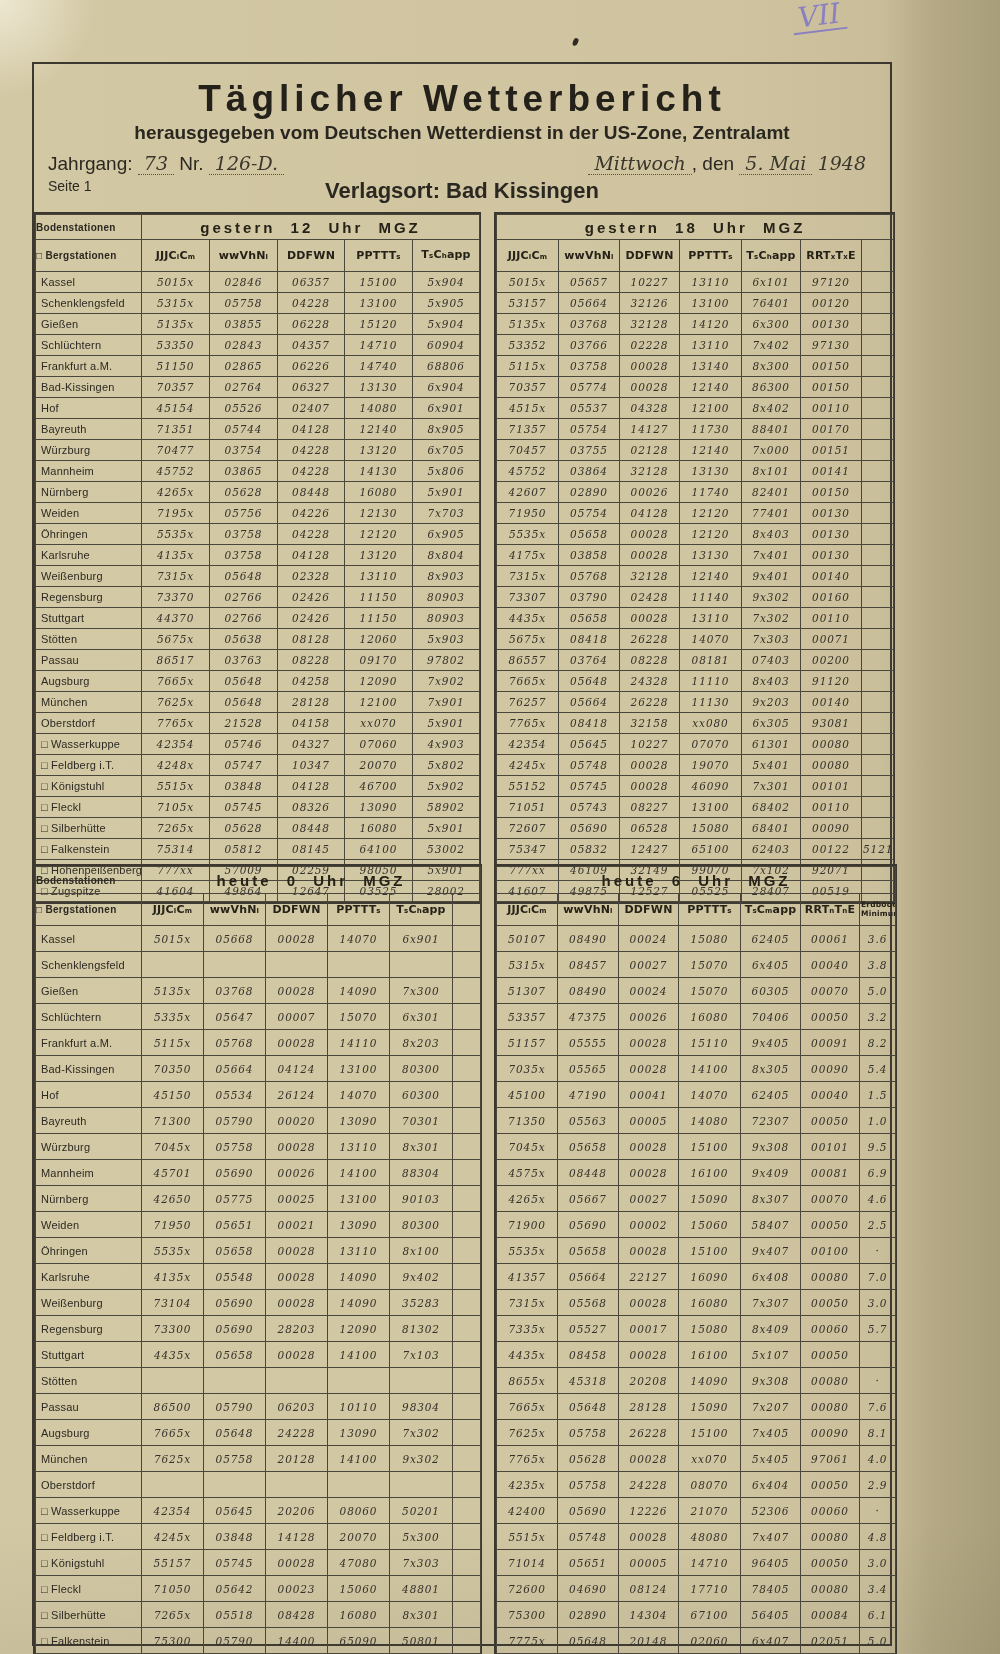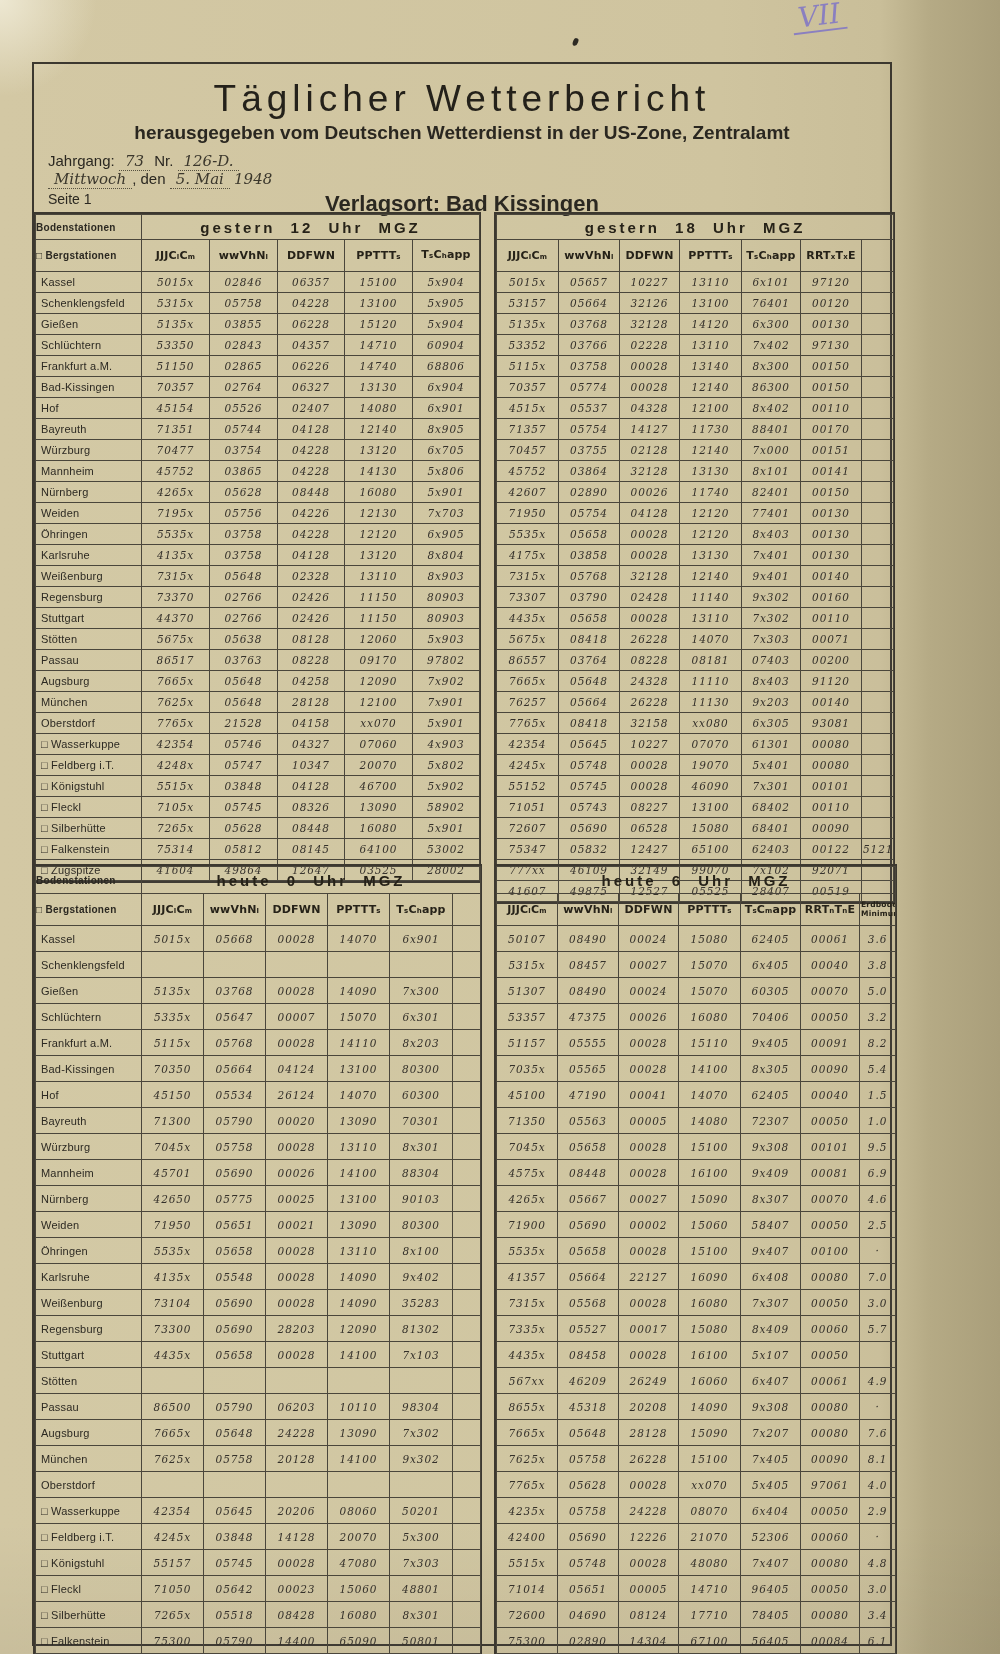--- a/index.html
+++ b/index.html
@@ -15,26 +15,26 @@
   .doc-border { position:absolute; left:32px; top:62px; width:856px; height:1580px;
     border:2px solid #3c382f; }
   .corner-note { position:absolute; left:792px; top:2px; font-family:"DejaVu Serif", serif;
     font-style:italic; font-size:28px; color:#8a7fc0; transform:rotate(-7deg);
     border-bottom:2px solid #8a7fc0; padding:0 6px 0 6px; line-height:1; }
   .ink-mark { position:absolute; left:573px; top:38px; width:5px; height:8px;
     background:#2e2b24; border-radius:50% 40% 60% 50%; transform:rotate(20deg); }
 
   
   .hdr { position:absolute; left:32px; top:62px; width:860px; }
-  .hdr h1 { margin:16px 0 0 0; text-align:center; font-size:37px; font-weight:normal;
+  .hdr h1 { margin:16px 0 0 0; text-align:center; font-size:37px; font-weight:bold;
     letter-spacing:5px; color:#24211a; }
   .hdr .subtitle { text-align:center; font-size:19px; font-weight:600; margin-top:2px;
     color:#2a2720; }
   .meta1 { display:flex; justify-content:space-between; margin-top:8px; padding:0 26px 0 16px;
-    font-size:15px;flex-direction:column; }
+    font-size:19px; }
   .meta2 { position:relative; margin-top:3px; padding:0 16px; font-size:14px; height:22px; }
   .verlagsort { position:absolute; left:50%; transform:translateX(-50%); font-size:22px;
     font-weight:600; }
   .hand { font-family:"DejaVu Serif", serif; font-style:italic; color:#3b372c; }
   .dotted { border-bottom:1px dotted #55503f; padding:0 6px; }
 
   
   .tbox { position:absolute; border:2px solid #3c382f; background:rgba(255,255,255,0.02); }
   table.wx { border-collapse:collapse; table-layout:fixed; width:100%; }
   .wx th, .wx td { border:1px solid #4a463b; overflow:hidden; white-space:nowrap; }
@@ -328,20 +328,28 @@
           </tr>
           <tr>
             <td class="station">□ Falkenstein</td>
             <td class="val">75314</td>
             <td class="val">05812</td>
             <td class="val">08145</td>
             <td class="val">64100</td>
             <td class="val">53002</td>
           </tr>
           <tr>
+            <td class="station">□ Hohenpeißenberg</td>
+            <td class="val">777xx</td>
+            <td class="val">57009</td>
+            <td class="val">02259</td>
+            <td class="val">98050</td>
+            <td class="val">5x901</td>
+          </tr>
+          <tr>
             <td class="station">□ Zugspitze</td>
             <td class="val">41604</td>
             <td class="val">49864</td>
             <td class="val">12647</td>
             <td class="val">03525</td>
             <td class="val">28002</td>
           </tr>
         </tbody>
     </table>
   </div>
@@ -1111,29 +1119,20 @@
           <tr>
             <td class="val">4435x</td>
             <td class="val">08458</td>
             <td class="val">00028</td>
             <td class="val">16100</td>
             <td class="val">5x107</td>
             <td class="val">00050</td>
             <td class="val"></td>
           </tr>
           <tr>
-            <td class="val">567xx</td>
-            <td class="val">46209</td>
-            <td class="val">26249</td>
-            <td class="val">16060</td>
-            <td class="val">6x407</td>
-            <td class="val">00061</td>
-            <td class="val">4.9</td>
-          </tr>
-          <tr>
             <td class="val">8655x</td>
             <td class="val">45318</td>
             <td class="val">20208</td>
             <td class="val">14090</td>
             <td class="val">9x308</td>
             <td class="val">00080</td>
             <td class="val">·</td>
           </tr>
           <tr>
             <td class="val">7665x</td>

